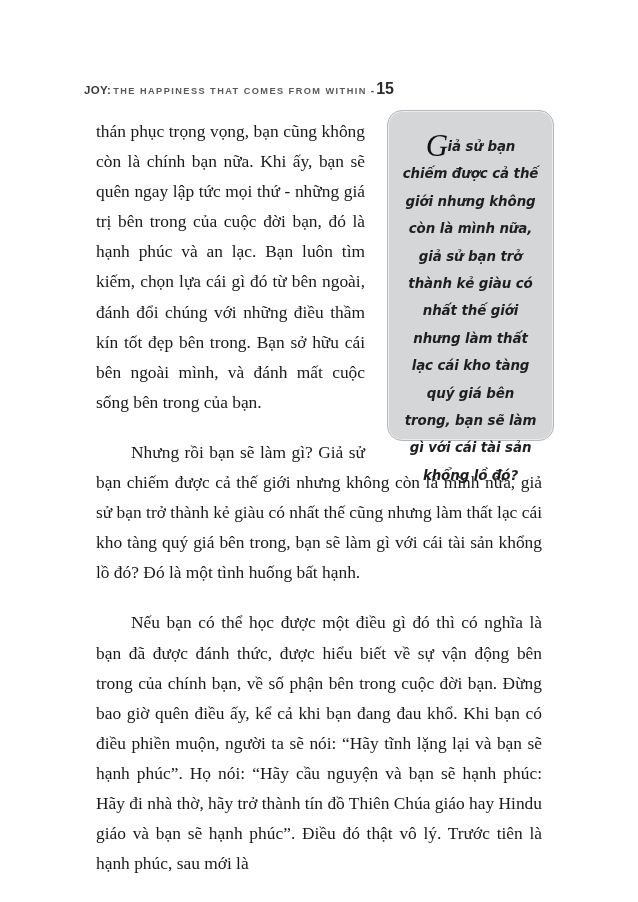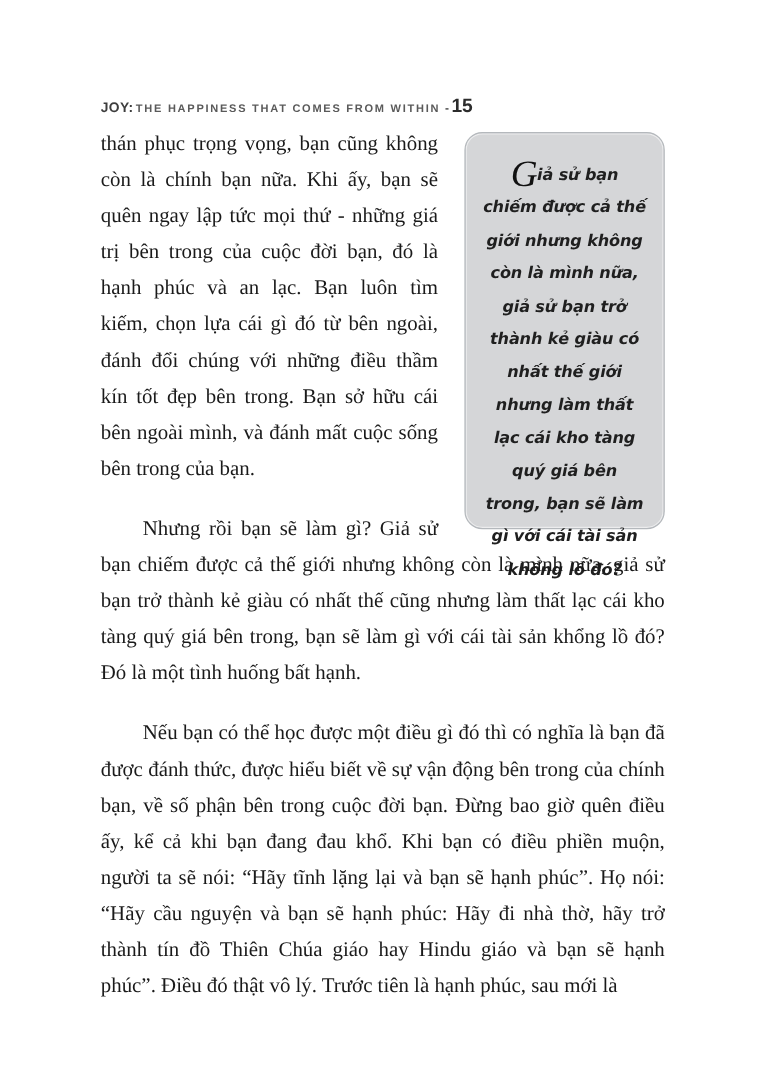--- a/index.html
+++ b/index.html
@@ -61,21 +61,21 @@
 
   
   .body-col {
     position: absolute;
     top: 104px;
     left: 84px;
     width: 470px;
   }
 
   .para {
-    margin: 0;
+    margin: 12px;
     font-size: 17.4px;
     line-height: 30.1px;
     text-align: justify;
     text-justify: inter-word;
     hyphens: none;
   }
   .para + .para {
     margin-top: 20px;
   }
   .para.indent {

